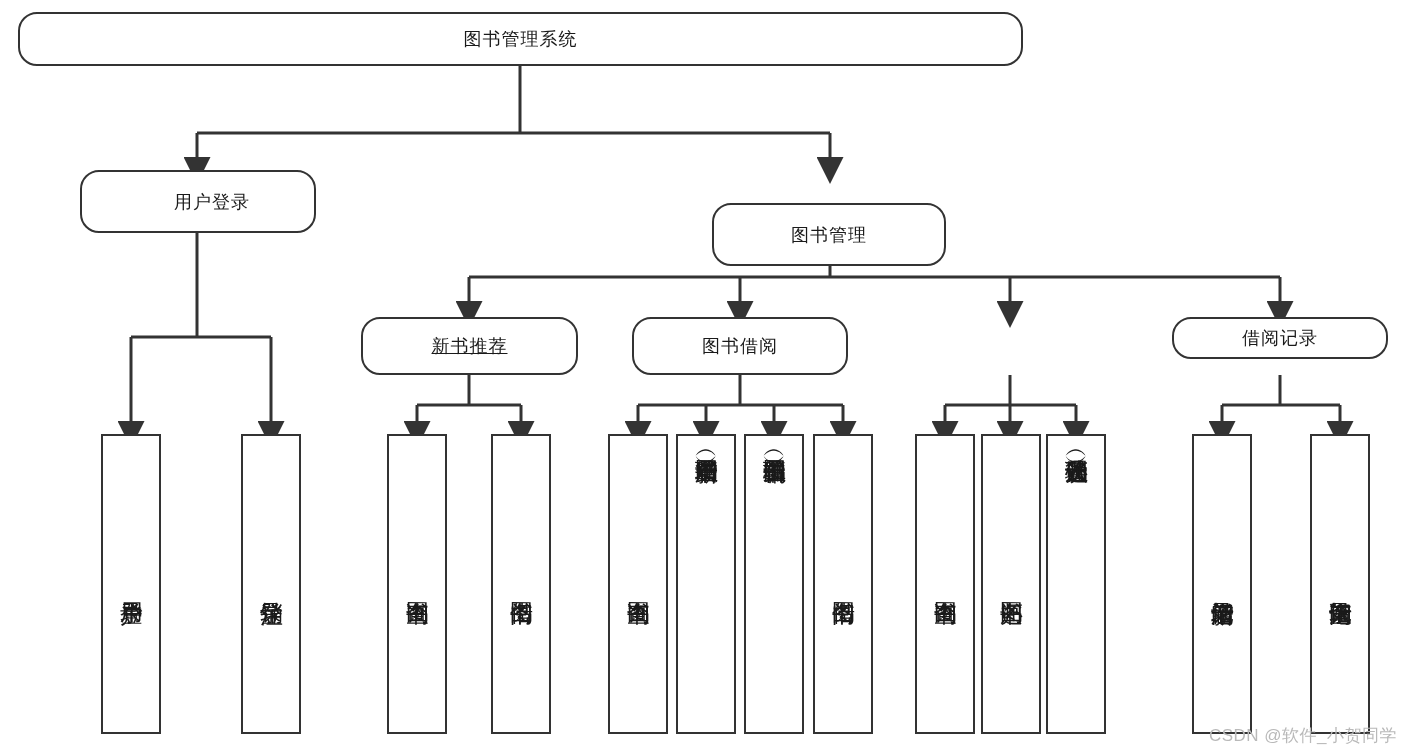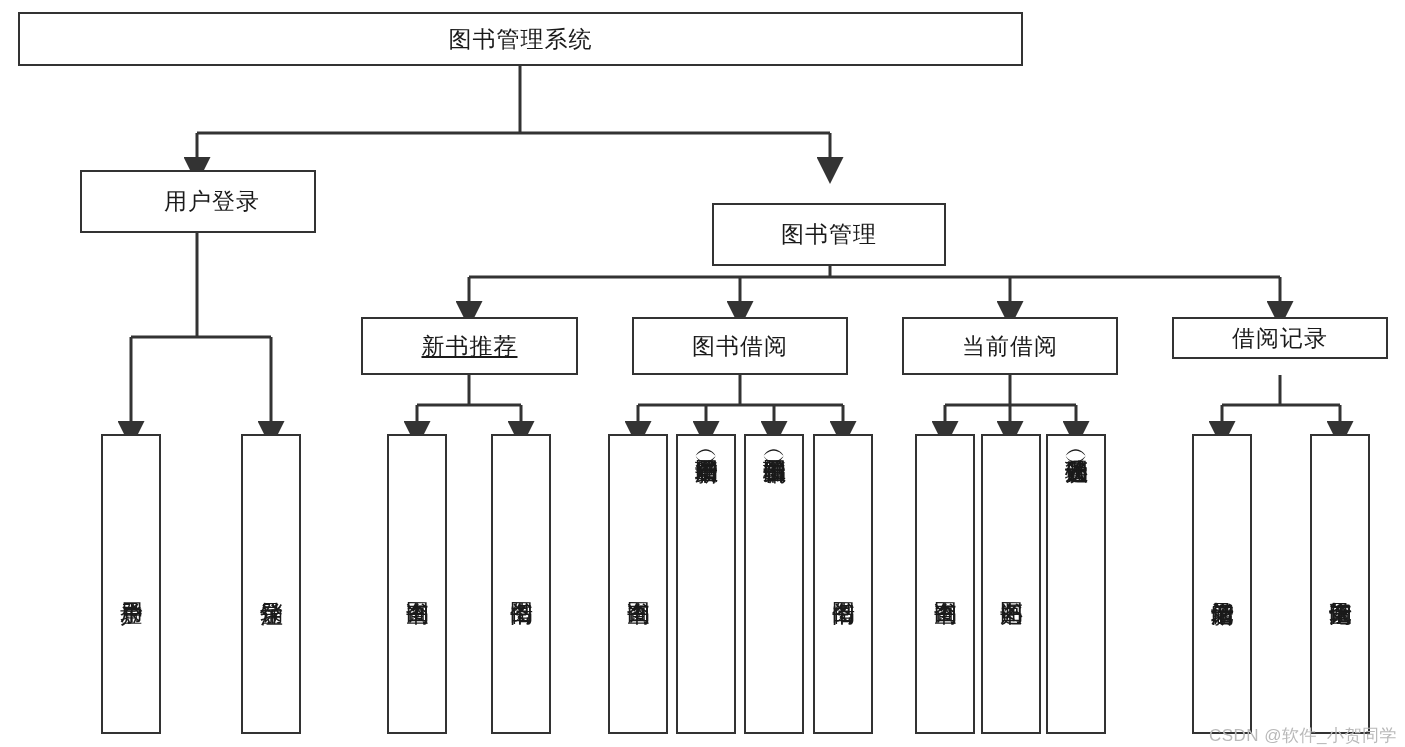--- a/index.html
+++ b/index.html
@@ -29,22 +29,23 @@
     position: absolute;
     box-sizing: border-box;
     border: 2px solid #333333;
     background: #ffffff;
     display: flex;
     align-items: center;
     justify-content: center;
     color: #1a1a1a;
   }
   .node.horiz {
-    font-size: 23px;
+    font-size: 18px;
     letter-spacing: 1px;
+    border-radius: 19px;
   }
   .node.vert {
     writing-mode: vertical-rl;
     text-orientation: upright;
     font-size: 23px;
     line-height: 1.12;
     padding: 6px 0;
     align-items: center;
     justify-content: center;
   }
@@ -126,23 +127,20 @@
   <div class="node horiz" style="left:712px; top:170px; width:234px; height:63px;margin-top:33px;">
     <span>图书管理</span>
   </div>
 
   <div class="node horiz" style="left:361px; top:317px; width:217px; height:58px;text-decoration:underline;">
     <span>新书推荐</span>
   </div>
   <div class="node horiz" style="left:632px; top:317px; width:216px; height:58px;">
     <span>图书借阅</span>
   </div>
-  <div class="node horiz" style="left:902px; top:317px; width:216px; height:58px;">
-    <span>当前借阅</span>
-  </div>
   <div class="node horiz" style="left:1172px; top:317px; width:216px; height:42px;">
     <span>借阅记录</span>
   </div>
 
   <div class="node vert" style="left:101px; top:434px; width:60px; height:300px;">
     <span>用户登录</span>
   </div>
   <div class="node vert" style="left:241px; top:434px; width:60px; height:300px;">
     <span>注销登录</span>
   </div>

